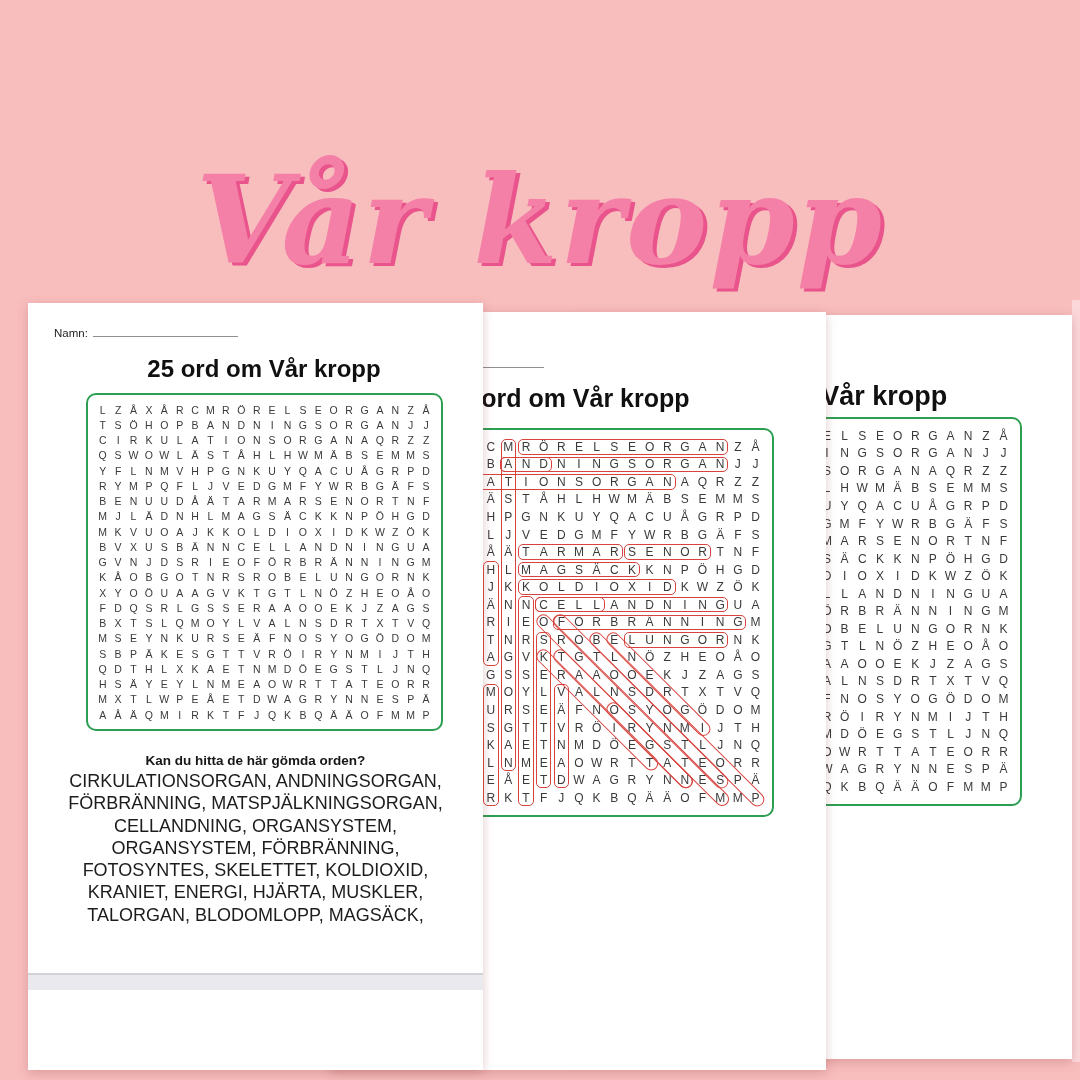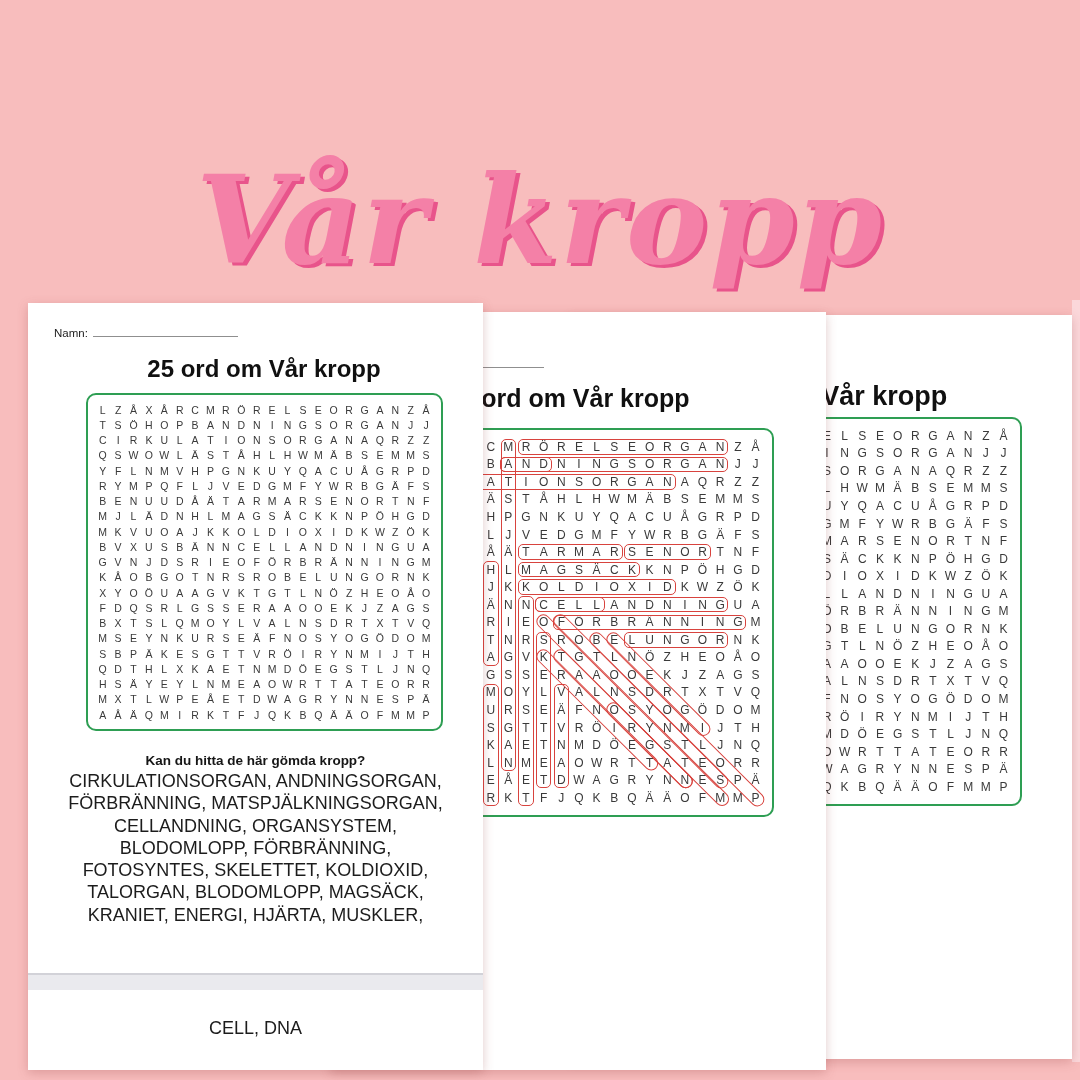--- a/index.html
+++ b/index.html
@@ -1462,29 +1462,28 @@
         <div class="cell" style="left: 207.2px; top: 312px; width: 15.4px; height: 15.25px; font-size: 10.5px;">B</div>
         <div class="cell" style="left: 222.6px; top: 312px; width: 15.4px; height: 15.25px; font-size: 10.5px;">Q</div>
         <div class="cell" style="left: 238px; top: 312px; width: 15.4px; height: 15.25px; font-size: 10.5px;">Ä</div>
         <div class="cell" style="left: 253.4px; top: 312px; width: 15.4px; height: 15.25px; font-size: 10.5px;">Ä</div>
         <div class="cell" style="left: 268.8px; top: 312px; width: 15.4px; height: 15.25px; font-size: 10.5px;">O</div>
         <div class="cell" style="left: 284.2px; top: 312px; width: 15.4px; height: 15.25px; font-size: 10.5px;">F</div>
         <div class="cell" style="left: 299.6px; top: 312px; width: 15.4px; height: 15.25px; font-size: 10.5px;">M</div>
         <div class="cell" style="left: 315px; top: 312px; width: 15.4px; height: 15.25px; font-size: 10.5px;">M</div>
         <div class="cell" style="left: 330.4px; top: 312px; width: 15.4px; height: 15.25px; font-size: 10.5px;">P</div>
       </div>
-    <div class="prompt" style="top:450px;">Kan du hitta de här gömda kropp?</div>
+    <div class="prompt" style="top:450px;">Kan du hitta de här gömda orden?</div>
     <div class="word-list" style="top:467px;">
         <div>CIRKULATIONSORGAN, ANDNINGSORGAN,</div>
         <div>FÖRBRÄNNING, MATSPJÄLKNINGSORGAN,</div>
         <div>CELLANDNING, ORGANSYSTEM,</div>
-        <div>BLODOMLOPP, FÖRBRÄNNING,</div>
+        <div>ORGANSYSTEM, FÖRBRÄNNING,</div>
         <div>FOTOSYNTES, SKELETTET, KOLDIOXID,</div>
+        <div>KRANIET, ENERGI, HJÄRTA, MUSKLER,</div>
         <div>TALORGAN, BLODOMLOPP, MAGSÄCK,</div>
-        <div>KRANIET, ENERGI, HJÄRTA, MUSKLER,</div>
       </div>
     <div class="gray-band" style="top:670px;"></div>
     <div class="word-list-extra" style="top:714px;">
-        <div>CELL, DNA</div>
       </div>
   </div>
 
 </div>
 
 </body></html>

